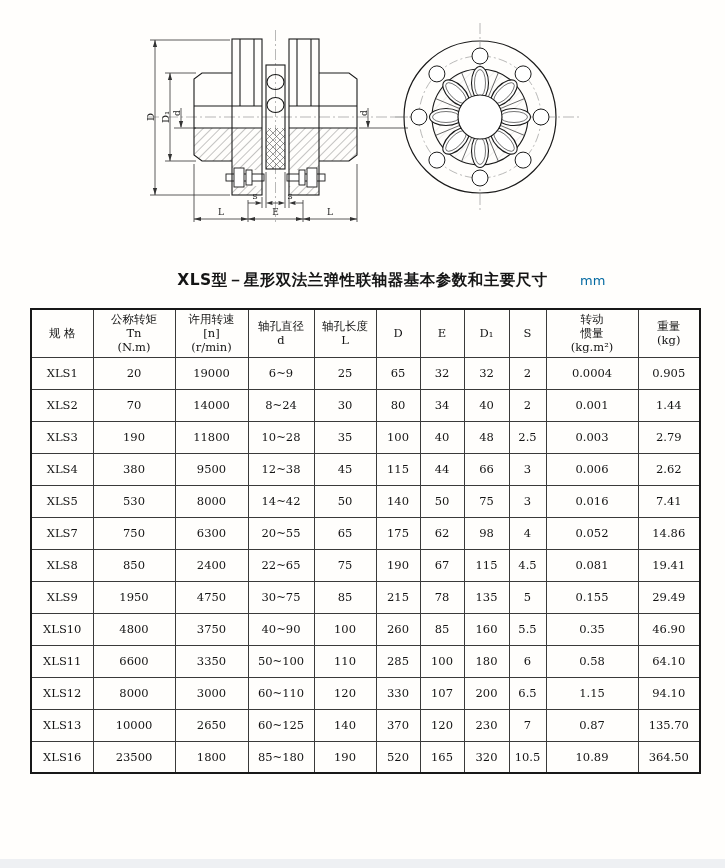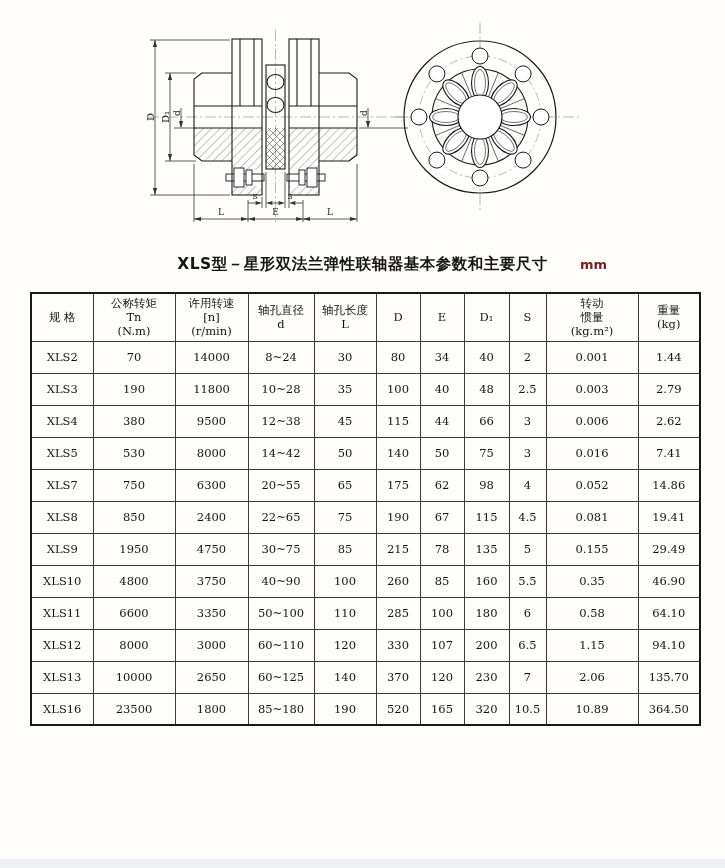--- a/index.html
+++ b/index.html
@@ -2,29 +2,29 @@
 <html><head>
 <meta charset="utf-8">
 <style>
   html,body { margin:0; padding:0; }
   body {
     width:725px; height:868px; position:relative; overflow:hidden;
     background:#fffefc; color:#111;
     font-family:"DejaVu Serif", serif;
   }
   .drawing-wrap { width:725px; height:248px; display:block; }
-  .title-row { position:relative; height:32px; margin-top:4px; }
+  .title-row { position:relative; height:32px; margin-top:20px; }
   .page-title {
     position:absolute; left:0; right:0; top:2px; text-align:center;
     font-family:"DejaVu Sans", sans-serif; font-size:15.5px; font-weight:600;
     letter-spacing:0.5px; color:#151515;
   }
   .unit-label {
     position:absolute; left:580px; top:5px;
-    font-family:"DejaVu Sans", sans-serif; font-size:13px; color:#7f1d1d;font-weight:bold;
+    font-family:"DejaVu Sans", sans-serif; font-size:13px; color:#0369a1;
   }
   table.params {
     border-collapse:collapse; table-layout:fixed; width:669px;
     margin:8px 0 0 30px; border:2px solid #181818;
     font-size:11.5px; color:#141414;
   }
   table.params th, table.params td {
     border:1px solid #3a3a3a; text-align:center; vertical-align:middle;
     padding:0; font-weight:normal; overflow:hidden;
   }
@@ -279,20 +279,33 @@
           <div class="hline">(kg.m²)</div>
         </th>
         <th>
           <div class="hline">重量</div>
           <div class="hline">(kg)</div>
         </th>
       </tr>
   </thead>
   <tbody>
       <tr>
+        <td>XLS1</td>
+        <td>20</td>
+        <td>19000</td>
+        <td>6~9</td>
+        <td>25</td>
+        <td>65</td>
+        <td>32</td>
+        <td>32</td>
+        <td>2</td>
+        <td>0.0004</td>
+        <td>0.905</td>
+      </tr>
+      <tr>
         <td>XLS2</td>
         <td>70</td>
         <td>14000</td>
         <td>8~24</td>
         <td>30</td>
         <td>80</td>
         <td>34</td>
         <td>40</td>
         <td>2</td>
         <td>0.001</td>
@@ -418,21 +431,21 @@
       <tr>
         <td>XLS13</td>
         <td>10000</td>
         <td>2650</td>
         <td>60~125</td>
         <td>140</td>
         <td>370</td>
         <td>120</td>
         <td>230</td>
         <td>7</td>
-        <td>2.06</td>
+        <td>0.87</td>
         <td>135.70</td>
       </tr>
       <tr>
         <td>XLS16</td>
         <td>23500</td>
         <td>1800</td>
         <td>85~180</td>
         <td>190</td>
         <td>520</td>
         <td>165</td>

